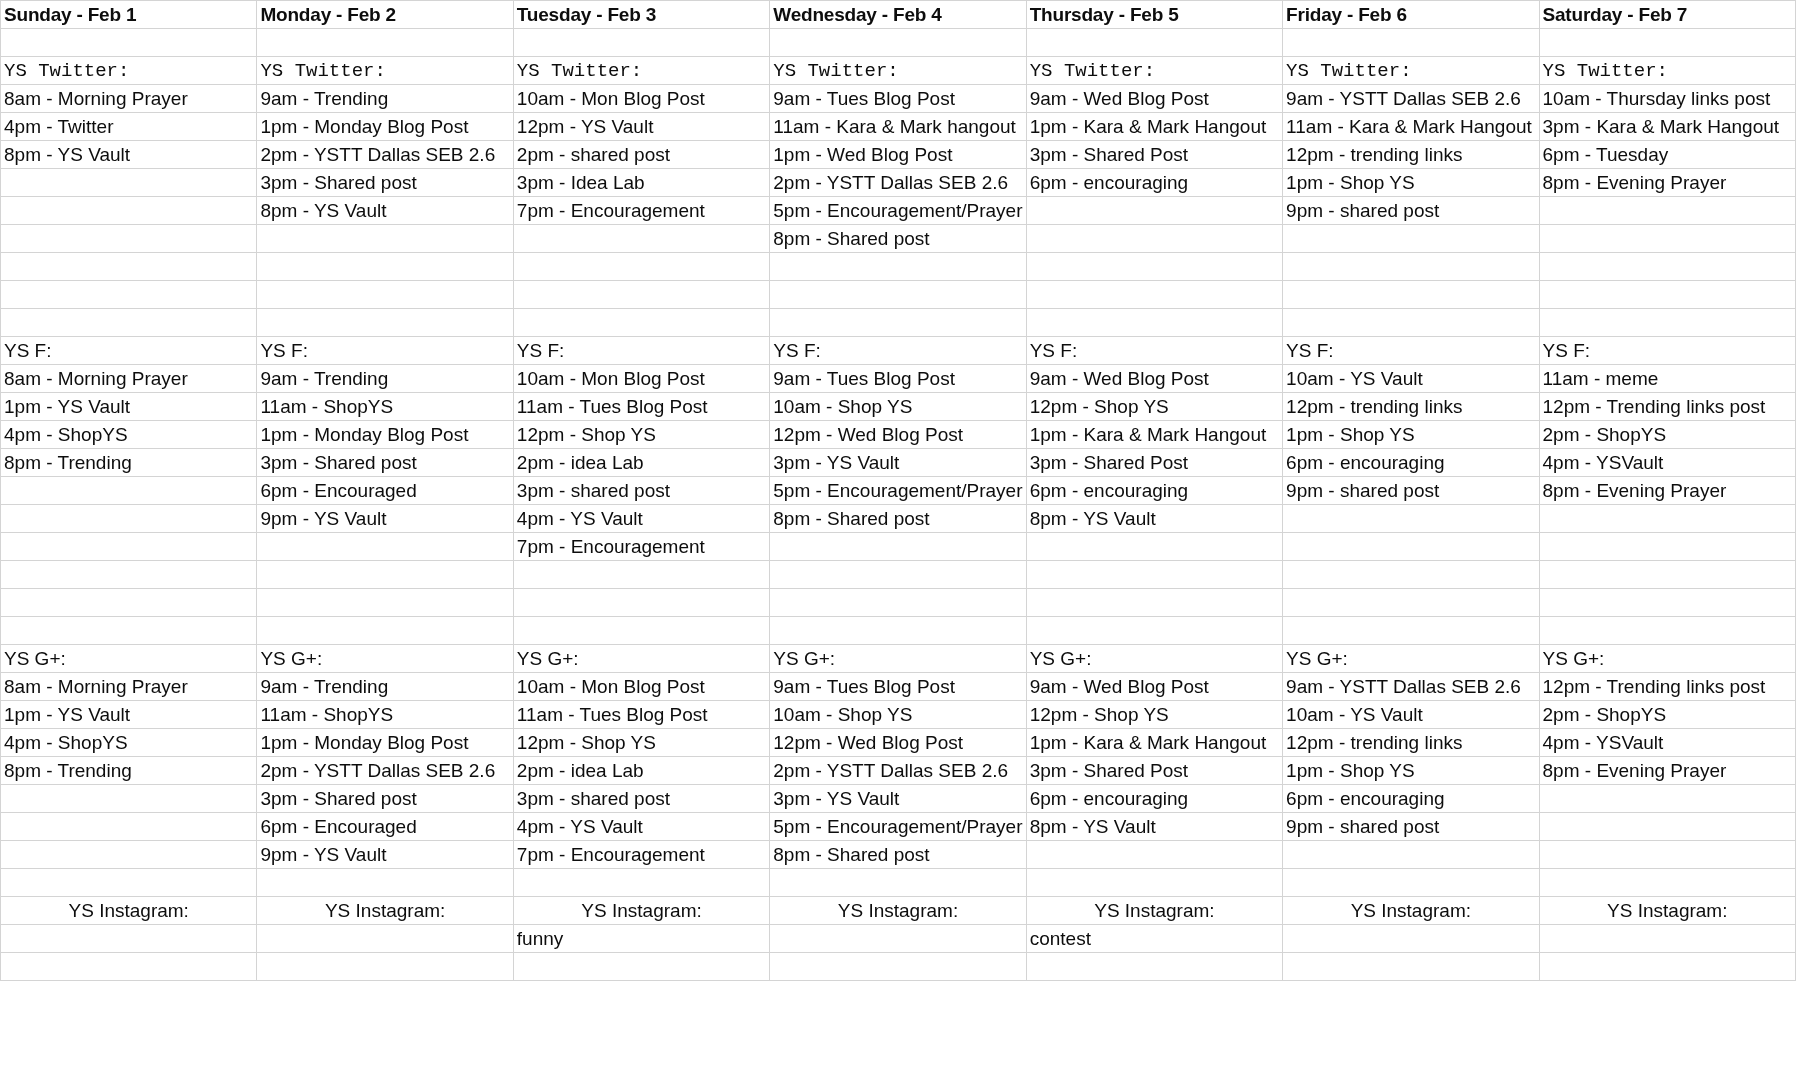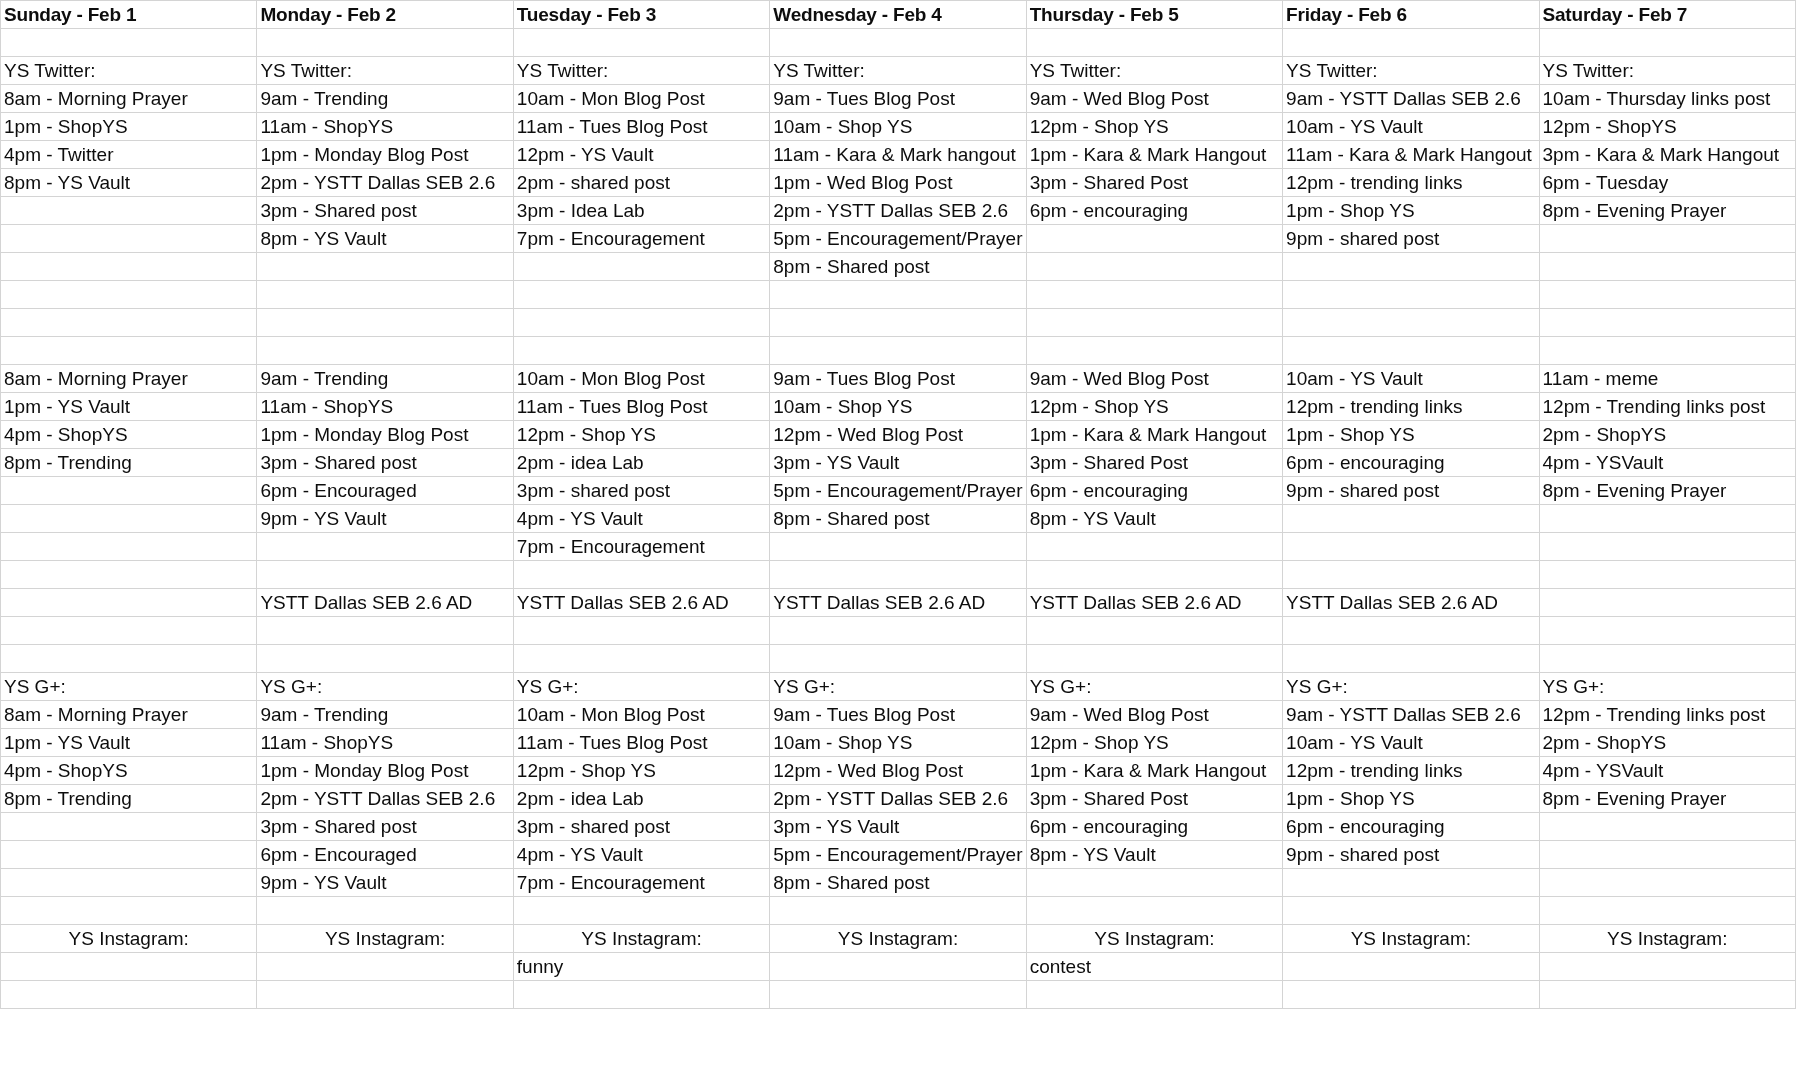--- a/index.html
+++ b/index.html
@@ -33,21 +33,21 @@
     background:#e4dfec;
     border:1px solid #d4d4d4;
     font-size:26px;
     font-weight:bold;
     line-height:38px;
     height:42px;
     letter-spacing:-0.2px;
     color:#000;
     margin-left:10px;
   }
-  td.sect-tw{background:#c5d9f1;}
+  td.sect-tw{background:#c5d9f1;font-family:Liberation Mono, monospace;}
   td.sect-fb{background:#daeef3;}
   td.sect-gp{background:#daeef3;}
   td.sect-ig{background:#fde9d9;text-align:center;}
   td.green{background:#d8e4bc;}
   td.blank{background:#fff;}
   .orange{color:#e8692a;}
   td.tight{padding-right:0;}
 </style>
 </head>
 <body>
@@ -96,29 +96,20 @@
         <tr>
           <td class="green tight">8am - Morning Prayer</td>
           <td class="green tight">9am - Trending</td>
           <td class="green tight">10am - Mon Blog Post</td>
           <td class="green tight">9am - Tues Blog Post</td>
           <td class="blank tight">9am - Wed Blog Post</td>
           <td class="green tight orange">9am - YSTT Dallas SEB 2.6</td>
           <td class="blank tight">10am - Thursday links post</td>
         </tr>
         <tr>
-          <td class="green tight orange">1pm - ShopYS</td>
-          <td class="green tight orange">11am - ShopYS</td>
-          <td class="green tight">11am - Tues Blog Post</td>
-          <td class="green tight orange">10am - Shop YS</td>
-          <td class="green tight orange">12pm - Shop YS</td>
-          <td class="green tight">10am - YS Vault</td>
-          <td class="green tight orange">12pm - ShopYS</td>
-        </tr>
-        <tr>
           <td class="green tight">4pm - Twitter</td>
           <td class="green tight">1pm - Monday Blog Post</td>
           <td class="green tight">12pm - YS Vault</td>
           <td class="blank tight">11am - Kara &amp; Mark hangout</td>
           <td class="blank tight">1pm - Kara &amp; Mark Hangout</td>
           <td class="blank tight">11am - Kara &amp; Mark Hangout</td>
           <td class="blank tight">3pm - Kara &amp; Mark Hangout</td>
         </tr>
         <tr>
           <td class="green tight">8pm - YS Vault</td>
@@ -177,20 +168,29 @@
         <tr>
           <td class="blank tight"></td>
           <td class="blank tight"></td>
           <td class="blank tight"></td>
           <td class="blank tight"></td>
           <td class="blank tight"></td>
           <td class="blank tight"></td>
           <td class="blank tight"></td>
         </tr>
         <tr>
+          <td class="sect-fb tight">YS F:</td>
+          <td class="sect-fb tight">YS F:</td>
+          <td class="sect-fb tight">YS F:</td>
+          <td class="sect-fb tight">YS F:</td>
+          <td class="sect-fb tight">YS F:</td>
+          <td class="sect-fb tight">YS F:</td>
+          <td class="sect-fb tight">YS F:</td>
+        </tr>
+        <tr>
           <td class="green tight">8am - Morning Prayer</td>
           <td class="green tight">9am - Trending</td>
           <td class="green tight">10am - Mon Blog Post</td>
           <td class="green tight">9am - Tues Blog Post</td>
           <td class="blank tight">9am - Wed Blog Post</td>
           <td class="green tight">10am - YS Vault</td>
           <td class="blank tight">11am - meme</td>
         </tr>
         <tr>
           <td class="green tight">1pm - YS Vault</td>
@@ -250,29 +250,20 @@
           <td class="blank tight"></td>
           <td class="blank tight"></td>
           <td class="blank tight"></td>
           <td class="blank tight"></td>
           <td class="blank tight"></td>
           <td class="blank tight"></td>
           <td class="blank tight"></td>
         </tr>
         <tr>
           <td class="blank tight"></td>
-          <td class="green tight orange">YSTT Dallas SEB 2.6 AD</td>
-          <td class="green tight orange">YSTT Dallas SEB 2.6 AD</td>
-          <td class="green tight orange">YSTT Dallas SEB 2.6 AD</td>
-          <td class="green tight orange">YSTT Dallas SEB 2.6 AD</td>
-          <td class="green tight orange">YSTT Dallas SEB 2.6 AD</td>
-          <td class="blank tight"></td>
-        </tr>
-        <tr>
-          <td class="blank tight"></td>
           <td class="blank tight"></td>
           <td class="blank tight"></td>
           <td class="blank tight"></td>
           <td class="blank tight"></td>
           <td class="blank tight"></td>
           <td class="blank tight"></td>
         </tr>
         <tr>
           <td class="blank tight"></td>
           <td class="blank tight"></td>

